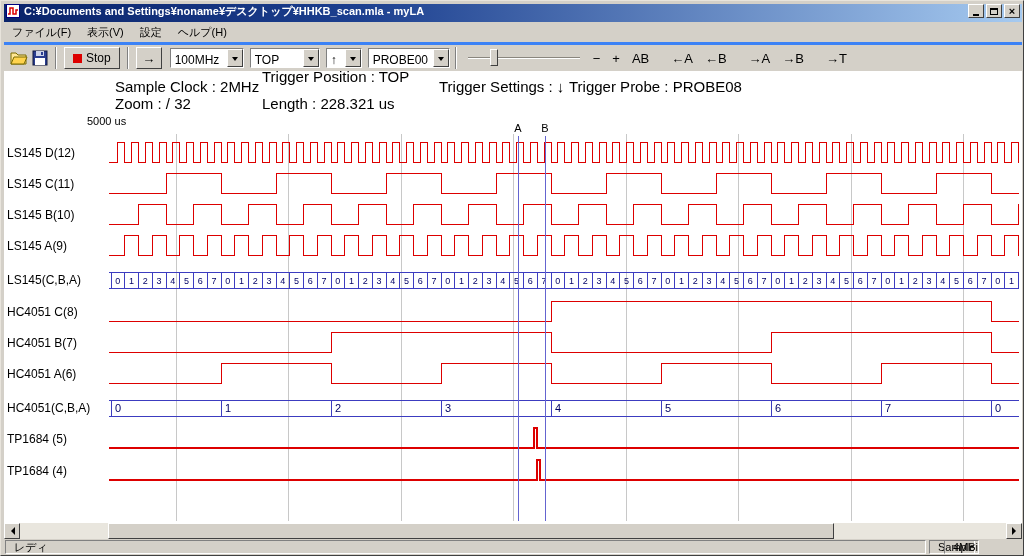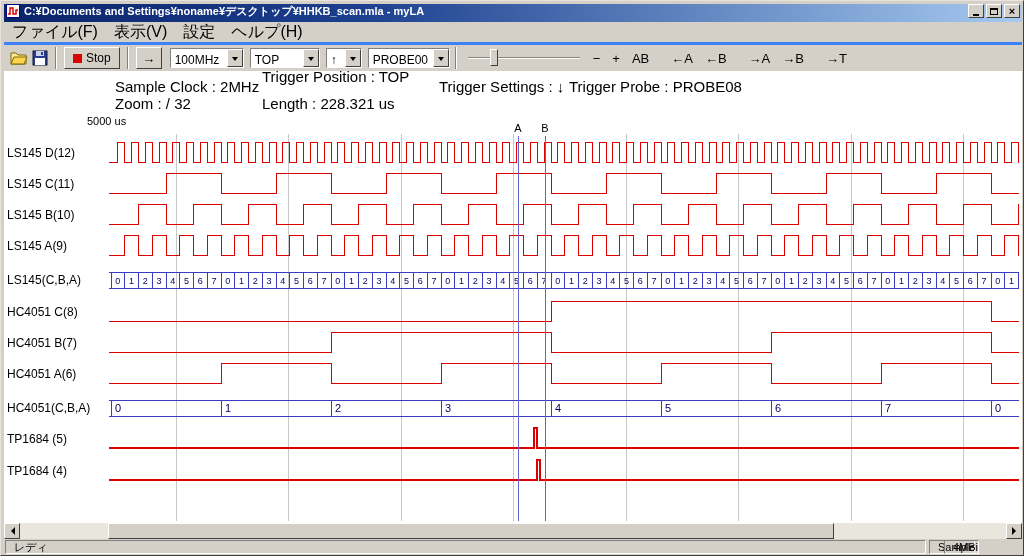--- a/index.html
+++ b/index.html
@@ -6,21 +6,21 @@
 html,body{width:1024px;height:556px}
 body{position:relative;overflow:hidden;font-family:"Liberation Sans",sans-serif;background:#000}
 button{font-family:inherit;cursor:default}
 .window{position:absolute;inset:0;background:#d4d0c8;border:1px solid;border-color:#e8e4dc #404040 #404040 #e8e4dc}
 .titlebar{position:absolute;left:3px;top:3px;width:1018px;height:18px;background:linear-gradient(90deg,#0a246a 0%,#1c3f8f 35%,#a6caf0 100%);display:flex;align-items:flex-start;padding:0 2px;color:#fff}
 .title-text{font-size:11px;font-weight:bold;margin-left:4px;flex:1;white-space:nowrap;overflow:hidden}
 .winbtn{width:16px;height:14px;background:#d4d0c8;border:1px solid;border-color:#fff #404040 #404040 #fff;margin-left:2px;display:flex;align-items:center;justify-content:center;padding:0}
 .min-glyph{width:6px;height:2px;background:#000;margin-top:8px}
 .max-glyph{width:8px;height:7px;border:1px solid #000;border-top:2px solid #000}
 .x-glyph{font-size:11px;font-weight:bold;color:#000;line-height:1}
-.menubar{position:absolute;left:3px;top:21px;width:1018px;height:20px;display:flex;align-items:center;font-size:16px}
+.menubar{position:absolute;left:3px;top:21px;width:1018px;height:20px;display:flex;align-items:center;font-size:11px}
 .menu-item{padding:2px 8px;color:#000}
 .toolbar{position:absolute;left:3px;top:41px;width:1018px;height:29px;border-top:3px solid #3b82f6;display:flex;align-items:center;padding-left:4px}
 .tflat{background:transparent;border:none;padding:2px;display:flex;align-items:center}
 .traised{background:#d4d0c8;border:1px solid;border-color:#fff #404040 #404040 #fff;height:22px;display:flex;align-items:center;font-size:12px}
 .stop{padding:0 8px;margin:0 2px;gap:4px}
 .stopsq{width:9px;height:9px;background:#d00}
 .runbtn{width:26px;justify-content:center;font-size:13px;margin:0 2px}
 .tsep{width:2px;height:22px;border-left:1px solid #808080;border-right:1px solid #fff;margin:0 5px}
 .combo{height:20px;background:#fff;border:1px solid;border-color:#808080 #fff #fff #808080;display:flex;align-items:flex-end;margin-left:6px;font-size:12px}
 .combo-text{flex:1;padding-left:4px;white-space:nowrap;color:#000}

